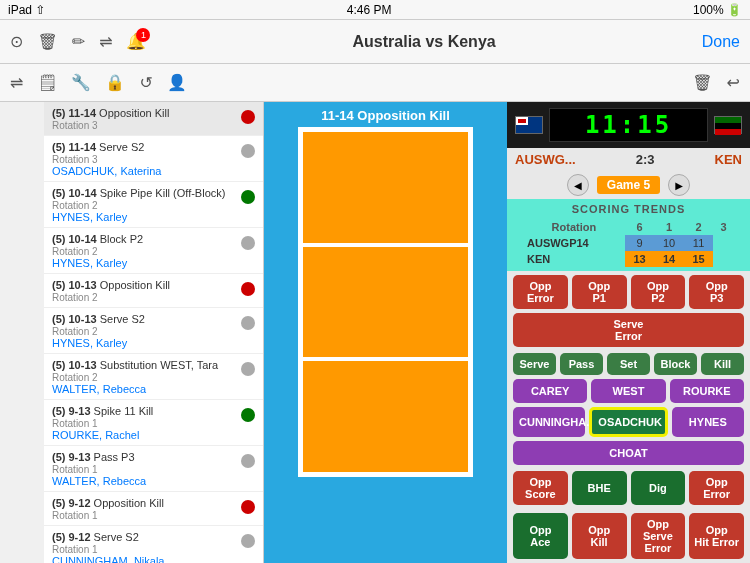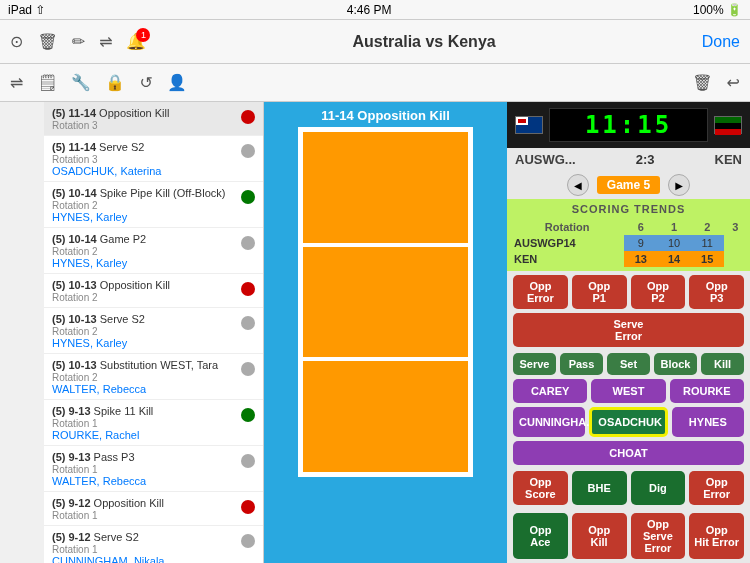--- a/index.html
+++ b/index.html
@@ -45,28 +45,28 @@
     
     .right-panel { width: 243px; background: #e8e8e8; overflow-y: auto; }
 
     
     .scoreboard { background: #1a1a1a; padding: 6px 8px; display: flex; align-items: center; gap: 6px; }
     .flag { width: 28px; height: 18px; border: 1px solid #555; }
     .flag-aus { background: linear-gradient(#003080 50%, #003080); position: relative; }
     .flag-ken { background: linear-gradient(#006600 33%, #000 33%, #000 66%, #cc0000 66%); }
     .score-display { background: #000; color: #0f0; font-family: monospace; font-size: 28px; font-weight: bold; padding: 2px 6px; letter-spacing: 2px; flex: 1; text-align: center; border: 1px solid #333; }
     .team-score-row { display: flex; align-items: center; justify-content: space-between; padding: 4px 8px; }
-    .team-name { font-size: 13px; font-weight: 700; color: #404040; }
+    .team-name { font-size: 13px; font-weight: 700; color: #c2410c; }
     .set-score { font-size: 13px; font-weight: 700; color: #333; }
     .game-indicator { background: #e8e8e8; display: flex; align-items: center; justify-content: center; gap: 8px; padding: 3px 6px; }
     .circle-btn { width: 22px; height: 22px; border-radius: 50%; border: 1px solid #aaa; background: #ddd; display: flex; align-items: center; justify-content: center; cursor: pointer; }
     .game-label { background: #f90; color: white; font-size: 12px; font-weight: 600; padding: 2px 10px; border-radius: 3px; }
 
     
-    .scoring-trends { background: #bef264; padding: 4px 3px; }
+    .scoring-trends { background: #5eead4; padding: 4px 16px; }
     .trends-title { font-size: 11px; font-weight: 700; color: #555; text-align: center; margin-bottom: 4px; letter-spacing: 1px; }
     .trends-table { width: 100%; border-collapse: collapse; font-size: 11px; }
     .trends-table th { text-align: center; padding: 2px 4px; color: #555; font-weight: 600; }
     .trends-table td { text-align: center; padding: 2px 4px; color: #333; }
     .trends-table .row-label { text-align: left; font-weight: 600; color: #333; }
     .cell-blue { background: #5b9bd5; color: white; }
     .cell-orange { background: #f90; color: white; font-weight: 600; }
 
     
     .action-buttons { padding: 4px 6px; display: flex; flex-wrap: wrap; gap: 4px; background: #e8e8e8; }
@@ -142,21 +142,21 @@
       <div class="play-item">
       <div class="play-info">
         <div><span class="play-score">(5) 10-14 </span><span class="play-type">Spike Pipe Kill (Off-Block)</span></div>
         <div class="play-rotation">Rotation 2</div>
         <div class="play-player">HYNES, Karley</div>
       </div>
       <div class="play-dot" style="background:#007700;width:14px;height:14px;border-radius:50%;margin-top:4px;flex-shrink:0;"></div>
     </div>
       <div class="play-item">
       <div class="play-info">
-        <div><span class="play-score">(5) 10-14 </span><span class="play-type">Game P2</span></div>
+        <div><span class="play-score">(5) 10-14 </span><span class="play-type">Block P2</span></div>
         <div class="play-rotation">Rotation 2</div>
         <div class="play-player">HYNES, Karley</div>
       </div>
       <div class="play-dot" style="background:#aaa;width:14px;height:14px;border-radius:50%;margin-top:4px;flex-shrink:0;"></div>
     </div>
       <div class="play-item">
       <div class="play-info">
         <div><span class="play-score">(5) 10-13 </span><span class="play-type">Opposition Kill</span></div>
         <div class="play-rotation">Rotation 2</div>
 

